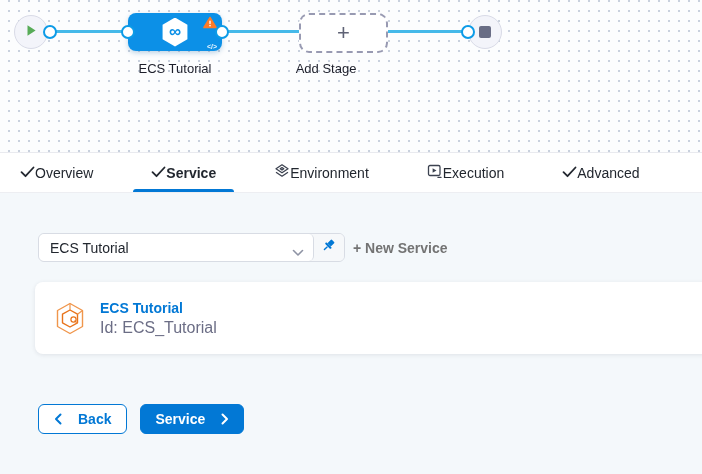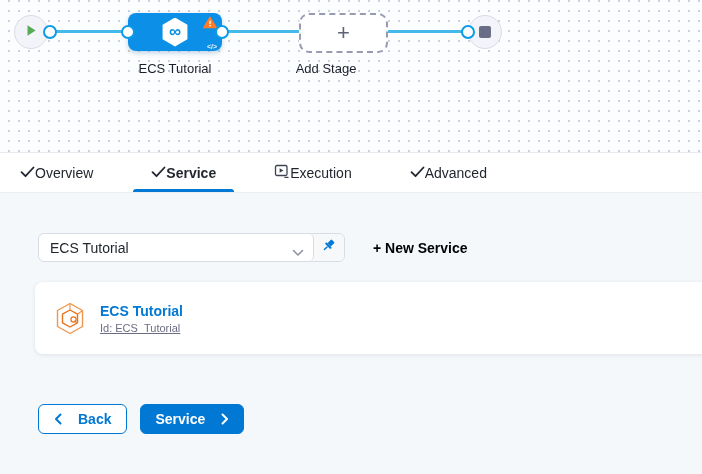--- a/index.html
+++ b/index.html
@@ -93,31 +93,31 @@
     padding:0 30px 0 11px; font-size:14px; color:#22272f;
     font-family:"Liberation Sans","DejaVu Sans",sans-serif;
   }
   .chev-wrap { position:relative; width:0; }
   .chev-down { position:absolute; right:10px; top:9px; pointer-events:none; }
   .pin-btn {
     width:30px; display:flex; align-items:center; justify-content:center;
     background:#f6f8fa; border:none; cursor:pointer;
   }
   .new-service {
-    margin-left:28px; font-size:14px; font-weight:bold; color:#000000;
+    margin-left:8px; font-size:14px; font-weight:bold; color:#737373;
     text-decoration:none; cursor:pointer;
   }
 
   .service-card {
     margin:20px -12px 0 35px; height:72px; background:#ffffff; border-radius:8px;
     box-shadow:0 1px 4px rgba(40,41,61,.10);
     display:flex; align-items:center; gap:15px; padding-left:20px;
   }
   .card-title { font-size:14px; font-weight:bold; color:#0278d5; }
-  .card-id { font-size:11px; color:#6b6d85; margin-top:3px;text-decoration:underline; }
+  .card-id { font-size:16px; color:#6b6d85; margin-top:3px; }
 
   .footer-row { margin-left:38px; margin-top:50px; display:flex; align-items:center; gap:13px; }
   .btn {
     height:30px; border-radius:6px; font-size:14px; font-weight:bold;
     display:inline-flex; align-items:center; gap:16px; cursor:pointer;
     font-family:"Liberation Sans","DejaVu Sans",sans-serif;
   }
   .btn-back { padding:0 15px; background:#ffffff; border:1.5px solid #0278d5; color:#0278d5; }
   .btn-continue { padding:0 14px; background:#0278d5; border:1.5px solid #0278d5; color:#ffffff; }
 </style>
@@ -174,20 +174,30 @@
     </span>
     <span>Overview</span>
   </div>
   <div class="tab active">
     <span>
       <svg width="15" height="12" viewBox="0 0 15 12">
           <polyline points="1.5,6.2 5.5,10.2 13.5,1.5" fill="none" stroke="#22272f" stroke-width="1.8" stroke-linecap="round" stroke-linejoin="round"></polyline>
         </svg>
     </span>
     <span>Service</span>
+  </div>
+  <div class="tab">
+    <span>
+      <svg width="16" height="16" viewBox="0 0 16 16" fill="none" stroke="#3c4250" stroke-width="1.3" stroke-linejoin="round">
+        <path d="M8 1.8 L14 5.8 8 9.8 2 5.8 Z"></path>
+        <path d="M2 9.2 L8 13.2 14 9.2"></path>
+        <path d="M6.2 5.8 L8 7 9.8 5.8 8 4.6 Z"></path>
+      </svg>
+    </span>
+    <span>Environment</span>
   </div>
   <div class="tab">
     <span>
       <svg width="16" height="15" viewBox="0 0 16 15" fill="none">
         <rect x="1.5" y="1.5" width="11.5" height="10" rx="1.5" stroke="#3c4250" stroke-width="1.3"></rect>
         <path d="M5.6 4.3 L9.5 6.5 L5.6 8.7 Z" fill="#3c4250"></path>
         <path d="M11 13.4 H14" stroke="#3c4250" stroke-width="1.3" stroke-linecap="round"></path>
       </svg>
     </span>
     <span>Execution</span>

